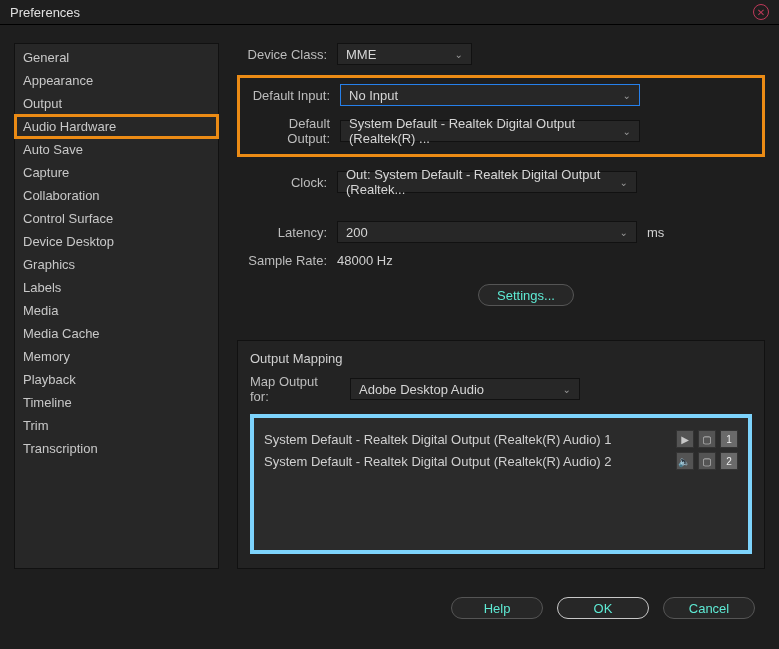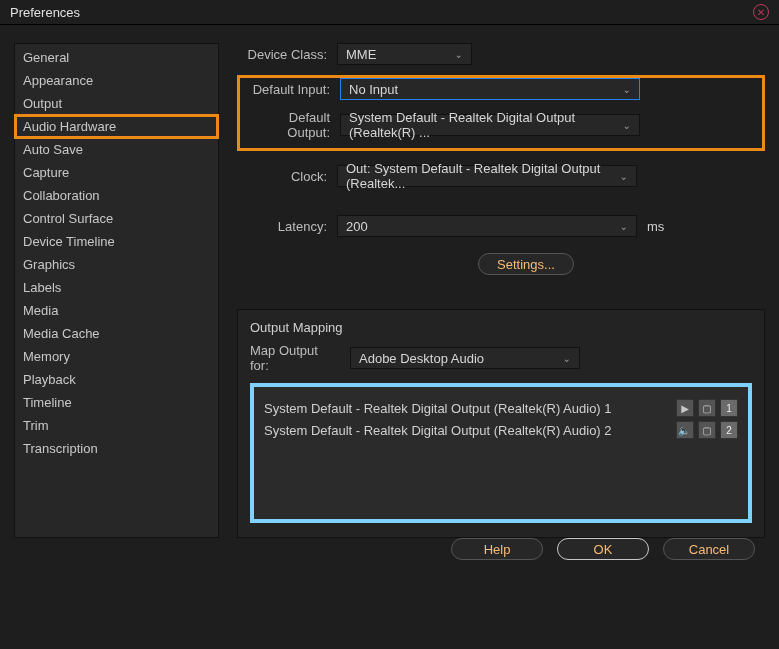--- a/index.html
+++ b/index.html
@@ -88,33 +88,33 @@
     cursor: pointer;
     flex: 1;
     max-width: 300px;
   }
   .dropdown.wide { max-width: 300px; }
   .dropdown.short { max-width: 135px; }
   .dropdown .chev { color: #999; font-size: 10px; }
   .dropdown.focused { border: 1px solid #2680eb; }
   .highlight-box {
     border: 3px solid #eb8b15;
-    padding: 0 10px 8px 6px;
+    padding: 6px 10px 8px 6px;
     display: flex;
     flex-direction: column;
     gap: 10px;
   }
   .value-text { color: #d0d0d0; }
   .pill-btn {
     background: #272727;
     border: 1px solid #555;
     border-radius: 11px;
     height: 22px;
     padding: 0 18px;
-    color: #fdba74;
+    color: #5eead4;
     cursor: pointer;
     display: inline-flex;
     align-items: center;
     justify-content: center;
   }
   .pill-btn.primary { border-color: #c8c8c8; }
   .mapping-group {
     border: 1px solid #111;
     background: #232323;
     padding: 10px 12px 14px;
@@ -152,21 +152,21 @@
     display: flex;
     align-items: center;
     justify-content: center;
     color: #c8c8c8;
     font-size: 10px;
     cursor: pointer;
   }
   .mini-btn.light { background: #6a6a6a; color: #eee; }
   .footer {
     position: absolute;
-    bottom: 28px;
+    bottom: 0;
     right: 24px;
     display: flex;
     gap: 14px;
   }
   .footer .pill-btn { width: 92px; }
 </style>
 </head>
 <body>
 
 <div class="window">
@@ -181,21 +181,21 @@
 
     <div class="sidebar">
       <div class="sidebar-item">General</div>
       <div class="sidebar-item">Appearance</div>
       <div class="sidebar-item">Output</div>
       <div class="sidebar-item active">Audio Hardware</div>
       <div class="sidebar-item">Auto Save</div>
       <div class="sidebar-item">Capture</div>
       <div class="sidebar-item">Collaboration</div>
       <div class="sidebar-item">Control Surface</div>
-      <div class="sidebar-item">Device Timeline</div>
+      <div class="sidebar-item">Device Desktop</div>
       <div class="sidebar-item">Graphics</div>
       <div class="sidebar-item">Labels</div>
       <div class="sidebar-item">Media</div>
       <div class="sidebar-item">Media Cache</div>
       <div class="sidebar-item">Memory</div>
       <div class="sidebar-item">Playback</div>
       <div class="sidebar-item">Timeline</div>
       <div class="sidebar-item">Trim</div>
       <div class="sidebar-item">Transcription</div>
     </div>
@@ -237,20 +237,24 @@
 
       <div class="row" style="margin-top:18px">
         <span class="label">Latency:</span>
         <div class="dropdown wide">
           <span>200</span>
           <span class="chev">⌄</span>
         </div>
         <span class="value-text">ms</span>
       </div>
 
+      <div class="row">
+        <span class="label">Sample Rate:</span>
+        <span class="value-text">48000 Hz</span>
+      </div>
 
       <div class="row" style="justify-content:center;margin-top:6px">
         <div class="pill-btn" style="margin-left:50px">Settings...</div>
       </div>
 
       <div class="mapping-group">
         <div class="group-title">Output Mapping</div>
         <div class="row">
           <span class="label" style="width:90px;text-align:left">Map Output for:</span>
           <div class="dropdown" style="max-width:230px">

